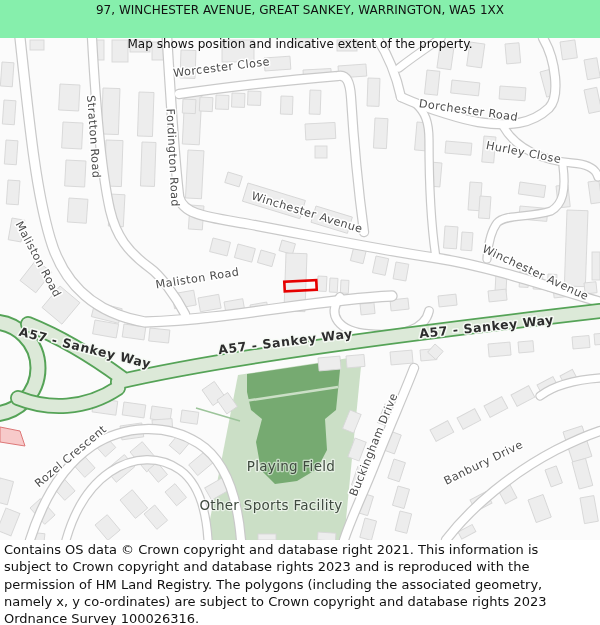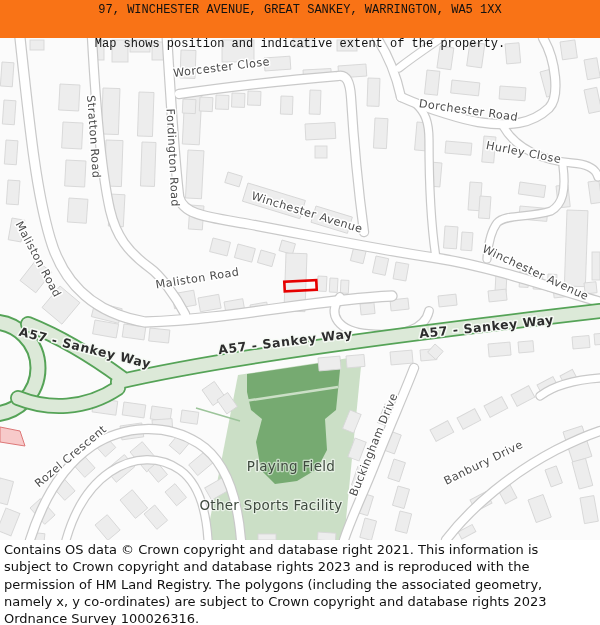--- a/index.html
+++ b/index.html
@@ -1,18 +1,18 @@
 <!DOCTYPE html>
 <html><head>
 <meta charset="utf-8">
 <style>
   html,body{margin:0;padding:0;background:#ffffff;}
   #page{position:relative;width:600px;height:625px;background:#ffffff;overflow:hidden;
         font-family:"DejaVu Sans","Liberation Sans",sans-serif;}
-  #header{position:absolute;top:0;left:0;width:600px;height:38px;text-align:center;background:#f97316;z-index:5;font-family:Liberation Mono, monospace;}
+  #header{position:absolute;top:0;left:0;width:600px;height:38px;text-align:center;background:#86efac;z-index:5;}
   #header .l1{font-size:12px;color:#111;padding-top:3px;}
   #header .l2{font-size:12px;color:#111;padding-top:1px;margin-top:19px;}
   #mapwrap{position:absolute;top:38px;left:0;width:600px;height:502px;background:#fbfbfb;}
   #footer{position:absolute;top:540px;left:0;width:600px;height:85px;background:#ffffff;z-index:5;}
   #footer .txt{font-size:13px;color:#111;line-height:1.33;padding:1px 21px 0 4px;text-align:left;}
   svg{display:block;}
   .bld{fill:#ededed;stroke:#d7d7d7;stroke-width:0.9;}
   .roadc{fill:none;stroke:#c9c9c9;stroke-linecap:round;stroke-linejoin:round;}
   .roadf{fill:none;stroke:#ffffff;stroke-linecap:round;stroke-linejoin:round;}
   .a57c{fill:none;stroke:#55a357;stroke-linecap:round;}

